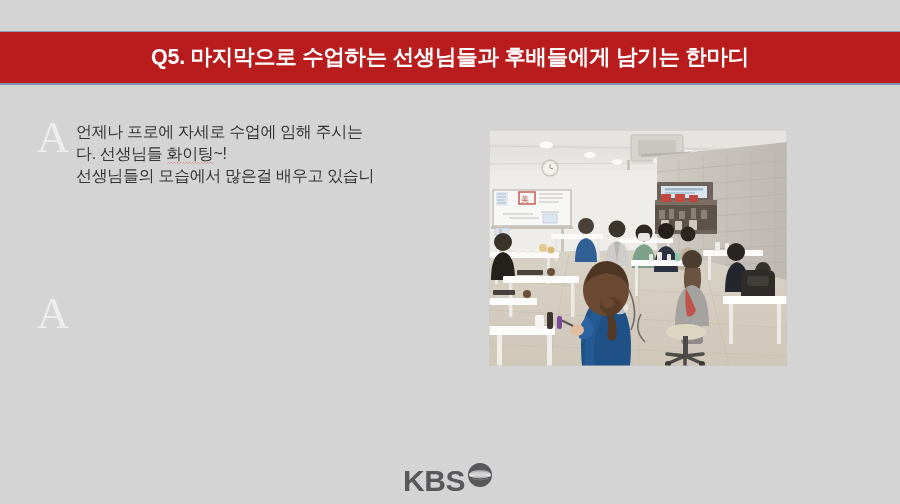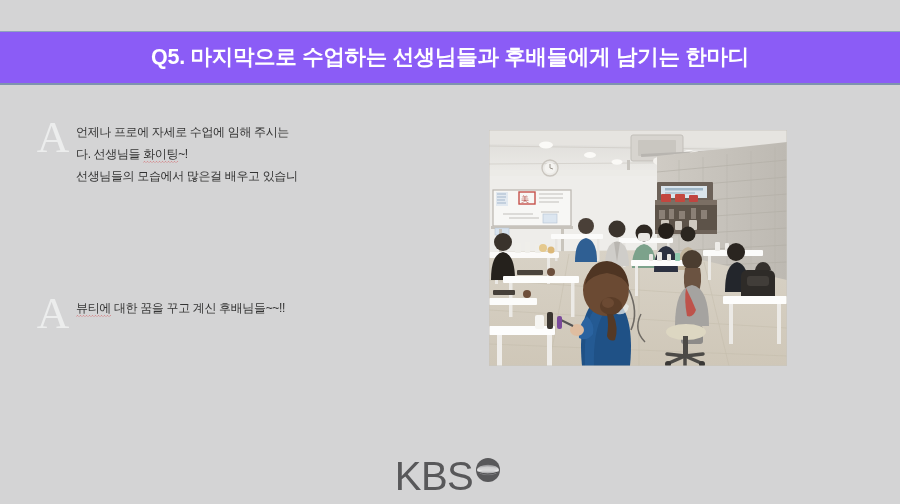--- a/index.html
+++ b/index.html
@@ -16,21 +16,21 @@
     width:900px;height:504px;
     background:#d4d4d5;
     overflow:hidden;
   }
 
   
   .title-bar{
     position:absolute;
     left:0;top:31px;
     width:900px;height:54px;
-    background:#8b5cf6;
+    background:#b91c1c;
     border-top:1px solid #8fa3bd;
     border-bottom:2px solid #7e93ae;
     box-sizing:border-box;
     display:flex;align-items:center;justify-content:center;
   }
   .title-text{
     color:#ffffff;
     font-size:21.5px;
     font-weight:bold;
     letter-spacing:-0.3px;
@@ -57,21 +57,21 @@
     flex:0 0 46px;
     text-align:center;
     user-select:none;
   }
   .answer-body{
     flex:1 1 auto;
     padding-top:5px;
   }
   .answer-line{
     color:#333333;
-    font-size:12px;
+    font-size:16px;
     line-height:22px;
     letter-spacing:-0.35px;
     white-space:nowrap;
   }
   .sq{
     
     background-image:
       radial-gradient(circle at 1.5px 3.2px, rgba(214,46,52,0) 1.2px, rgba(214,46,52,.95) 1.3px, rgba(214,46,52,0) 2.0px);
     background-size:3px 4px;
     background-repeat:repeat-x;
@@ -94,22 +94,22 @@
     position:absolute;
     left:0;bottom:8px;
     width:900px;
     display:flex;
     align-items:center;
     justify-content:center;
     gap:0px;
   }
   .logo-kbs{
     font-family:"Liberation Sans","DejaVu Sans",sans-serif;
-    font-weight:normal;
-    font-size:40px;
+    font-weight:bold;
+    font-size:30px;
     color:#58585a;
     letter-spacing:-0.5px;
     line-height:1;
     margin-top:12px;
   }
   .logo-globe{
     width:26px;height:26px;
     margin:0 4px 0 2px;
     display:inline-block;
     flex:0 0 26px;
@@ -144,23 +144,20 @@
       </div>
       <div class="answer-line">
         <span>선생님들의 모습에서 많은걸 배우고 있습니</span><span class="sq"></span><span></span>
       </div>
     </div>
   </div>
 
   <div class="qa qa-2">
     <div class="a-mark">A</div>
     <div class="answer-body">
-      <div class="answer-line">
-        <span></span><span class="sq">뷰티에</span><span> 대한 꿈을 꾸고 계신 후배님들~~!!</span>
-      </div>
     </div>
   </div>
 
   <div class="photo">
     <svg viewBox="0 0 298 236" preserveAspectRatio="xMidYMid slice">
       <defs>
         <linearGradient id="wallG" x1="0" y1="0" x2="0" y2="1">
           <stop offset="0" stop-color="#eceae6"></stop>
           <stop offset="1" stop-color="#e2e0dc"></stop>
         </linearGradient>

